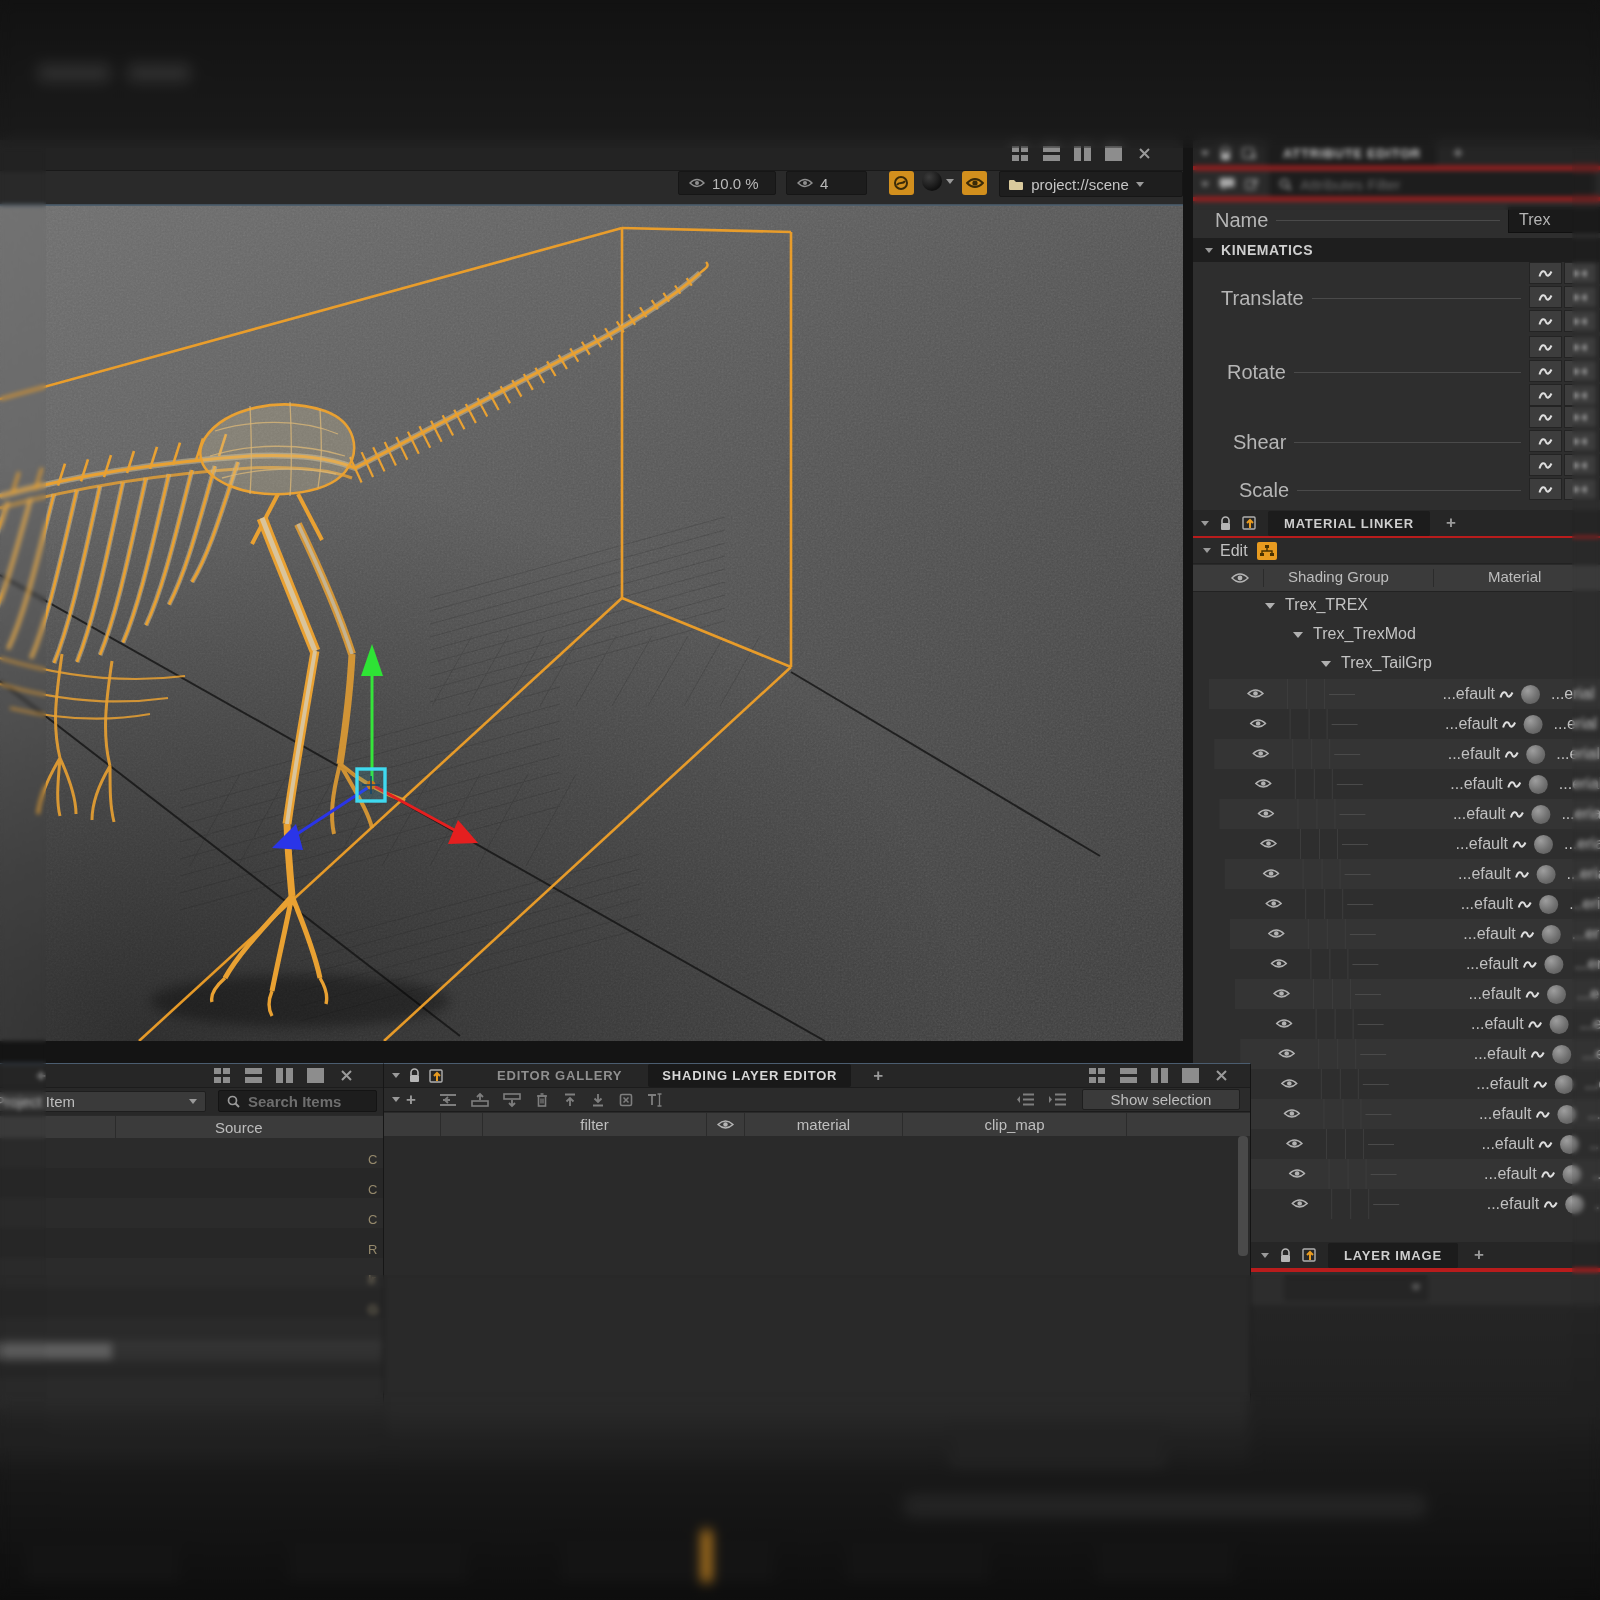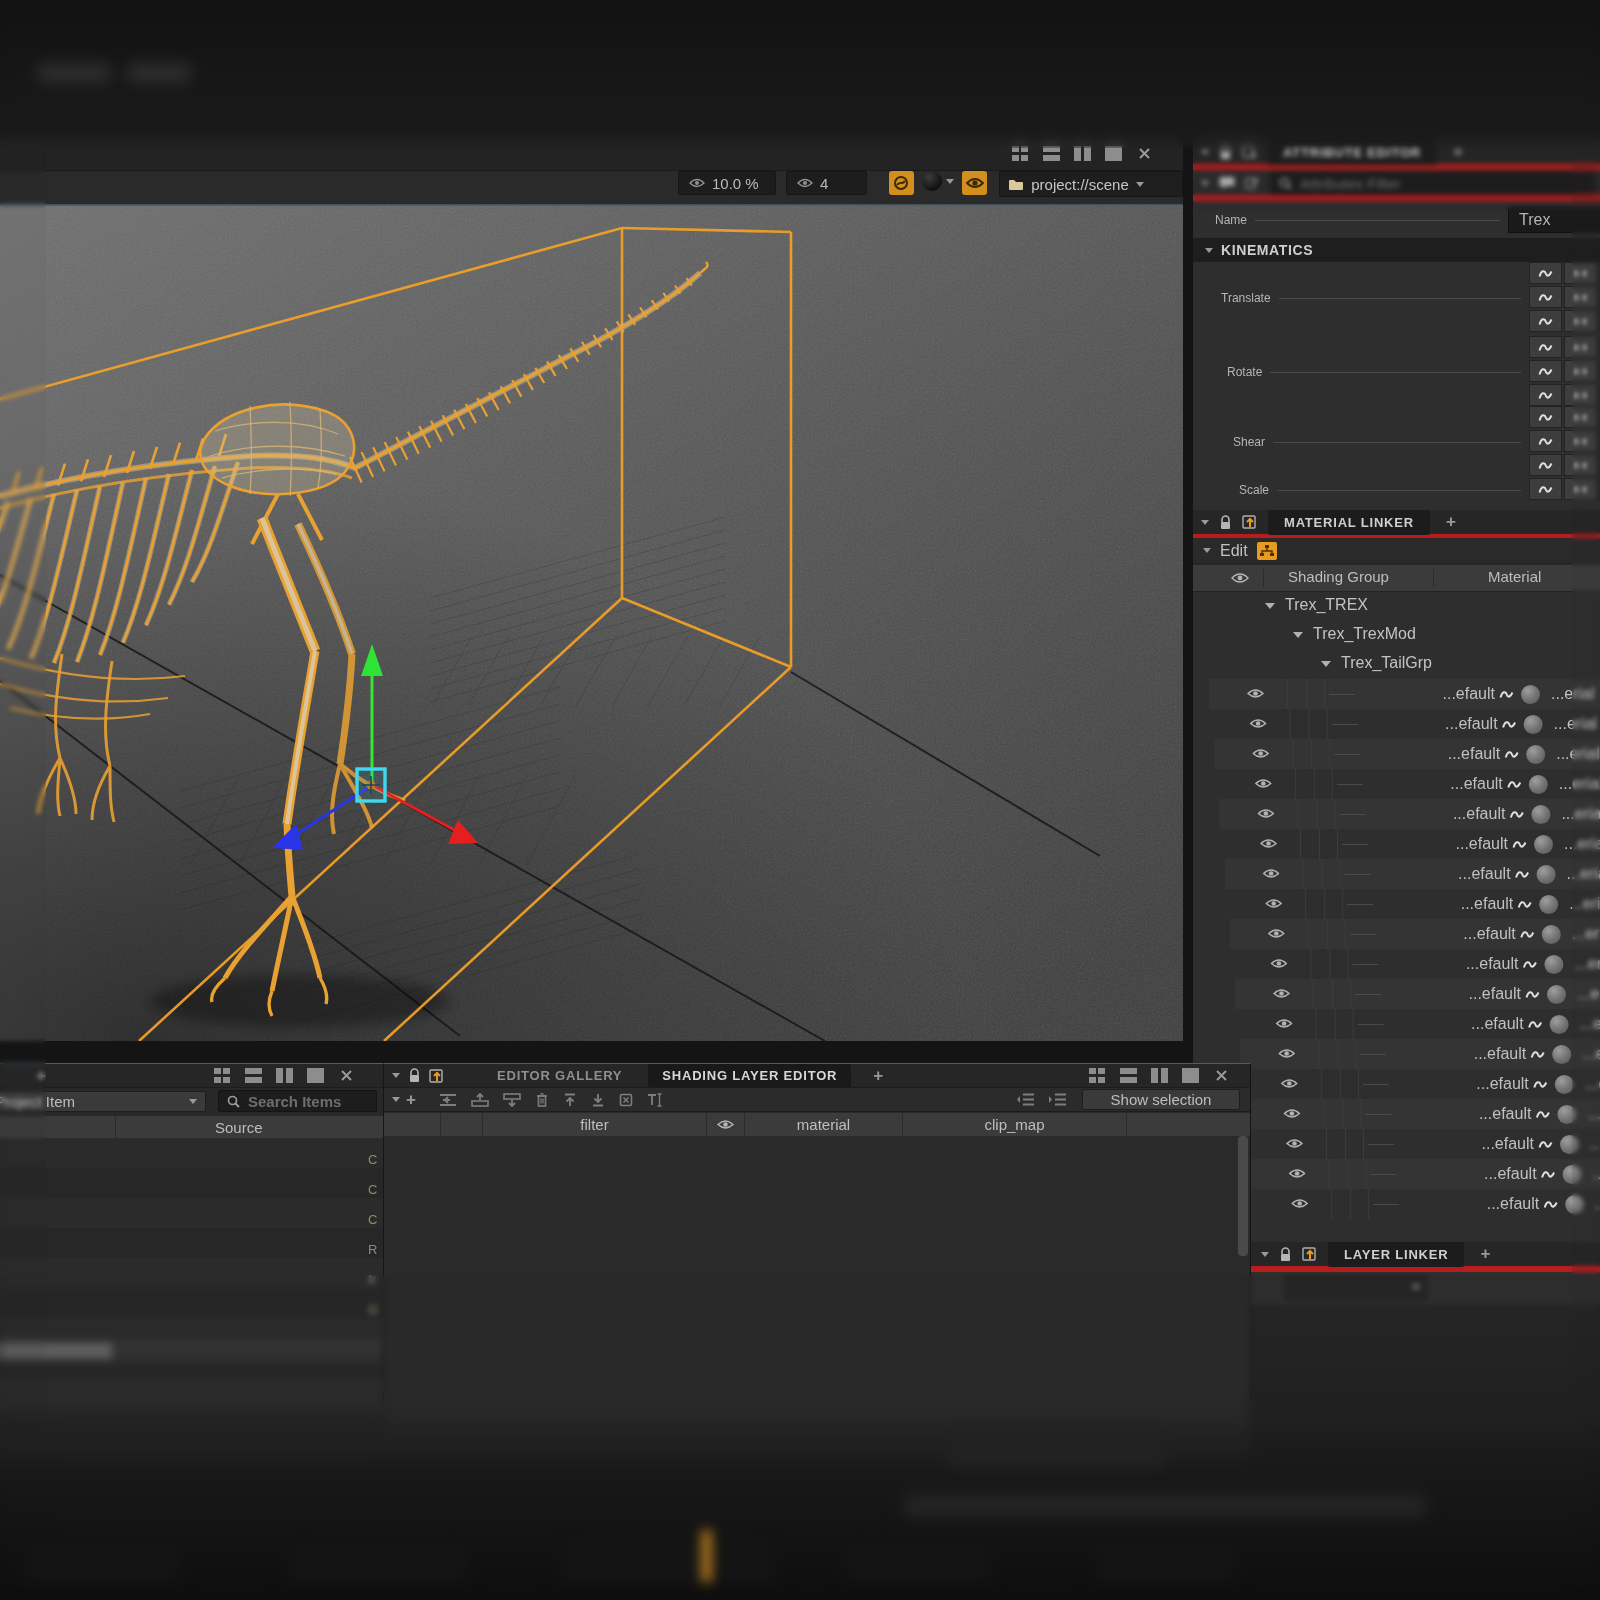--- a/index.html
+++ b/index.html
@@ -23,29 +23,29 @@
   .wc.vsplit{gap:3px;}.wc.vsplit i{width:7px;height:15px;}
   .wc.single i{width:17px;height:15px;}
   .wc.close{align-items:center;justify-content:center;}
   .vp-toolbar{position:absolute;left:0;top:31px;width:1183px;height:33px;background:#2a2a2a;border-bottom:1px solid #44525e;display:flex;align-items:flex-start;}
   .stat{display:flex;align-items:center;gap:7px;background:#1d1d1d;border:1px solid #161616;border-radius:2px;height:22px;padding:0 10px;color:#b9b9b9;font-size:15px;}
   .orangebox{width:26px;height:24px;background:#d28f1d;border-radius:3px;display:flex;align-items:center;justify-content:center;}
   .pathbox{display:flex;align-items:center;gap:7px;background:#1e1e1e;border:1px solid #161616;border-radius:2px;height:24px;padding:0 8px;color:#c6c6c6;font-size:15px;}
   #scene-wrap{position:absolute;left:0;top:65px;width:1183px;height:835px;overflow:hidden;border-top:1px solid #4e5e6b;}
   
   #right-panel{left:1193px;top:140px;width:407px;height:1460px;background:#2e2e2e;overflow:hidden;}
-  .tabbar{position:absolute;left:0;width:407px;height:30px;background:#262626;border-bottom:6px solid #b91c1c;display:flex;align-items:center;gap:10px;padding-left:8px;box-sizing:border-box;}
+  .tabbar{position:absolute;left:0;width:407px;height:30px;background:#262626;border-bottom:4px solid #b91c1c;display:flex;align-items:center;gap:10px;padding-left:8px;box-sizing:border-box;}
   .tabtitle{background:#1c1c1c;color:#cfcfcf;font-size:13px;font-weight:bold;letter-spacing:.8px;padding:5px 16px;border-radius:2px;}
   .plus{color:#9a9a9a;font-size:17px;font-weight:bold;padding:0 6px;}
   .searchbox{display:flex;align-items:center;gap:8px;background:#1d1d1d;border:1px solid #141414;border-radius:2px;height:22px;padding:0 8px;color:#6e6e6e;font-size:15px;flex:1;margin-right:6px;}
   .fieldline{height:1px;background:#4a4a4a;flex:1;margin:0 8px;}
   .kin-cellrow{display:flex;gap:2px;justify-content:flex-end;margin-bottom:2px;}
   .kcell{width:34px;height:22px;background:#3d3d3d;border:1px solid #232323;display:flex;align-items:center;justify-content:center;box-sizing:border-box;}
   .kcell.sliver{width:14px;}
-  .seclabel{color:#b5b5b5;font-size:12px;text-align:right;}
+  .seclabel{color:#b5b5b5;font-size:20px;text-align:right;}
   .colhead{background:#3b3b3b;border-top:1px solid #2a2a2a;border-bottom:1px solid #222;color:#bdbdbd;font-size:15px;}
   .ml-row{position:absolute;left:0;width:420px;height:30px;display:flex;align-items:center;cursor:pointer;}
   .ml-row.odd{background:#343434;}
   .ml-row .guides{position:absolute;left:78px;top:0;width:60px;height:30px;border-left:1px solid #3c3c3c;}
   .ml-row .guides i{position:absolute;top:0;height:30px;border-left:1px solid #3c3c3c;}
   .ml-grp{position:absolute;left:130px;width:156px;text-align:right;color:#c0c0c0;font-size:16px;}
   .ml-mat{position:absolute;left:342px;color:#c0c0c0;font-size:16px;}
   .sphere{position:absolute;left:312px;width:19px;height:19px;border-radius:50%;background:radial-gradient(circle at 35% 30%,#9e9e9e,#707070 55%,#555);}
   .treecaret{width:0;height:0;border-left:5px solid transparent;border-right:5px solid transparent;border-top:6px solid #b0b0b0;position:absolute;top:11px;}
   .treelabel{position:absolute;color:#c4c4c4;font-size:16px;top:4px;}
@@ -747,21 +747,21 @@
             <path d="M3 7 v-2.5 a3.5 3.5 0 0 1 7 0 V7" fill="none" stroke="#b5b5b5" stroke-width="1.6"></path>
             <rect x="2" y="7" width="9" height="7" rx="1" fill="#b5b5b5"></rect>
           </svg>
         </span>
       <span class="ico">
           <svg width="16" height="16">
             <rect x="1" y="2" width="12" height="12" rx="1" fill="none" stroke="#b0b0b0" stroke-width="1.4"></rect>
             <path d="M8 13 v-7 M5 8 l3 -3 3 3" stroke="#e89b20" stroke-width="2" fill="none"></path>
           </svg>
         </span>
-      <span class="tabtitle">LAYER LINKER</span>
+      <span class="tabtitle">LAYER IMAGE</span>
       <span class="plus">+</span>
     </div>
     <div class="abs" style="left:92px;top:1136px;width:140px;height:22px;background:#262626;border:1px solid #1a1a1a;filter:blur(1.5px);">
       <span class="caret sm" style="position:absolute;right:6px;top:8px;"></span>
     </div>
     <div class="abs" style="left:0;top:1165px;width:407px;height:295px;background:linear-gradient(#262626,#191919);"></div>
   </div>
 
   <div id="viewport" class="abs">
     <div class="vp-tabs">

